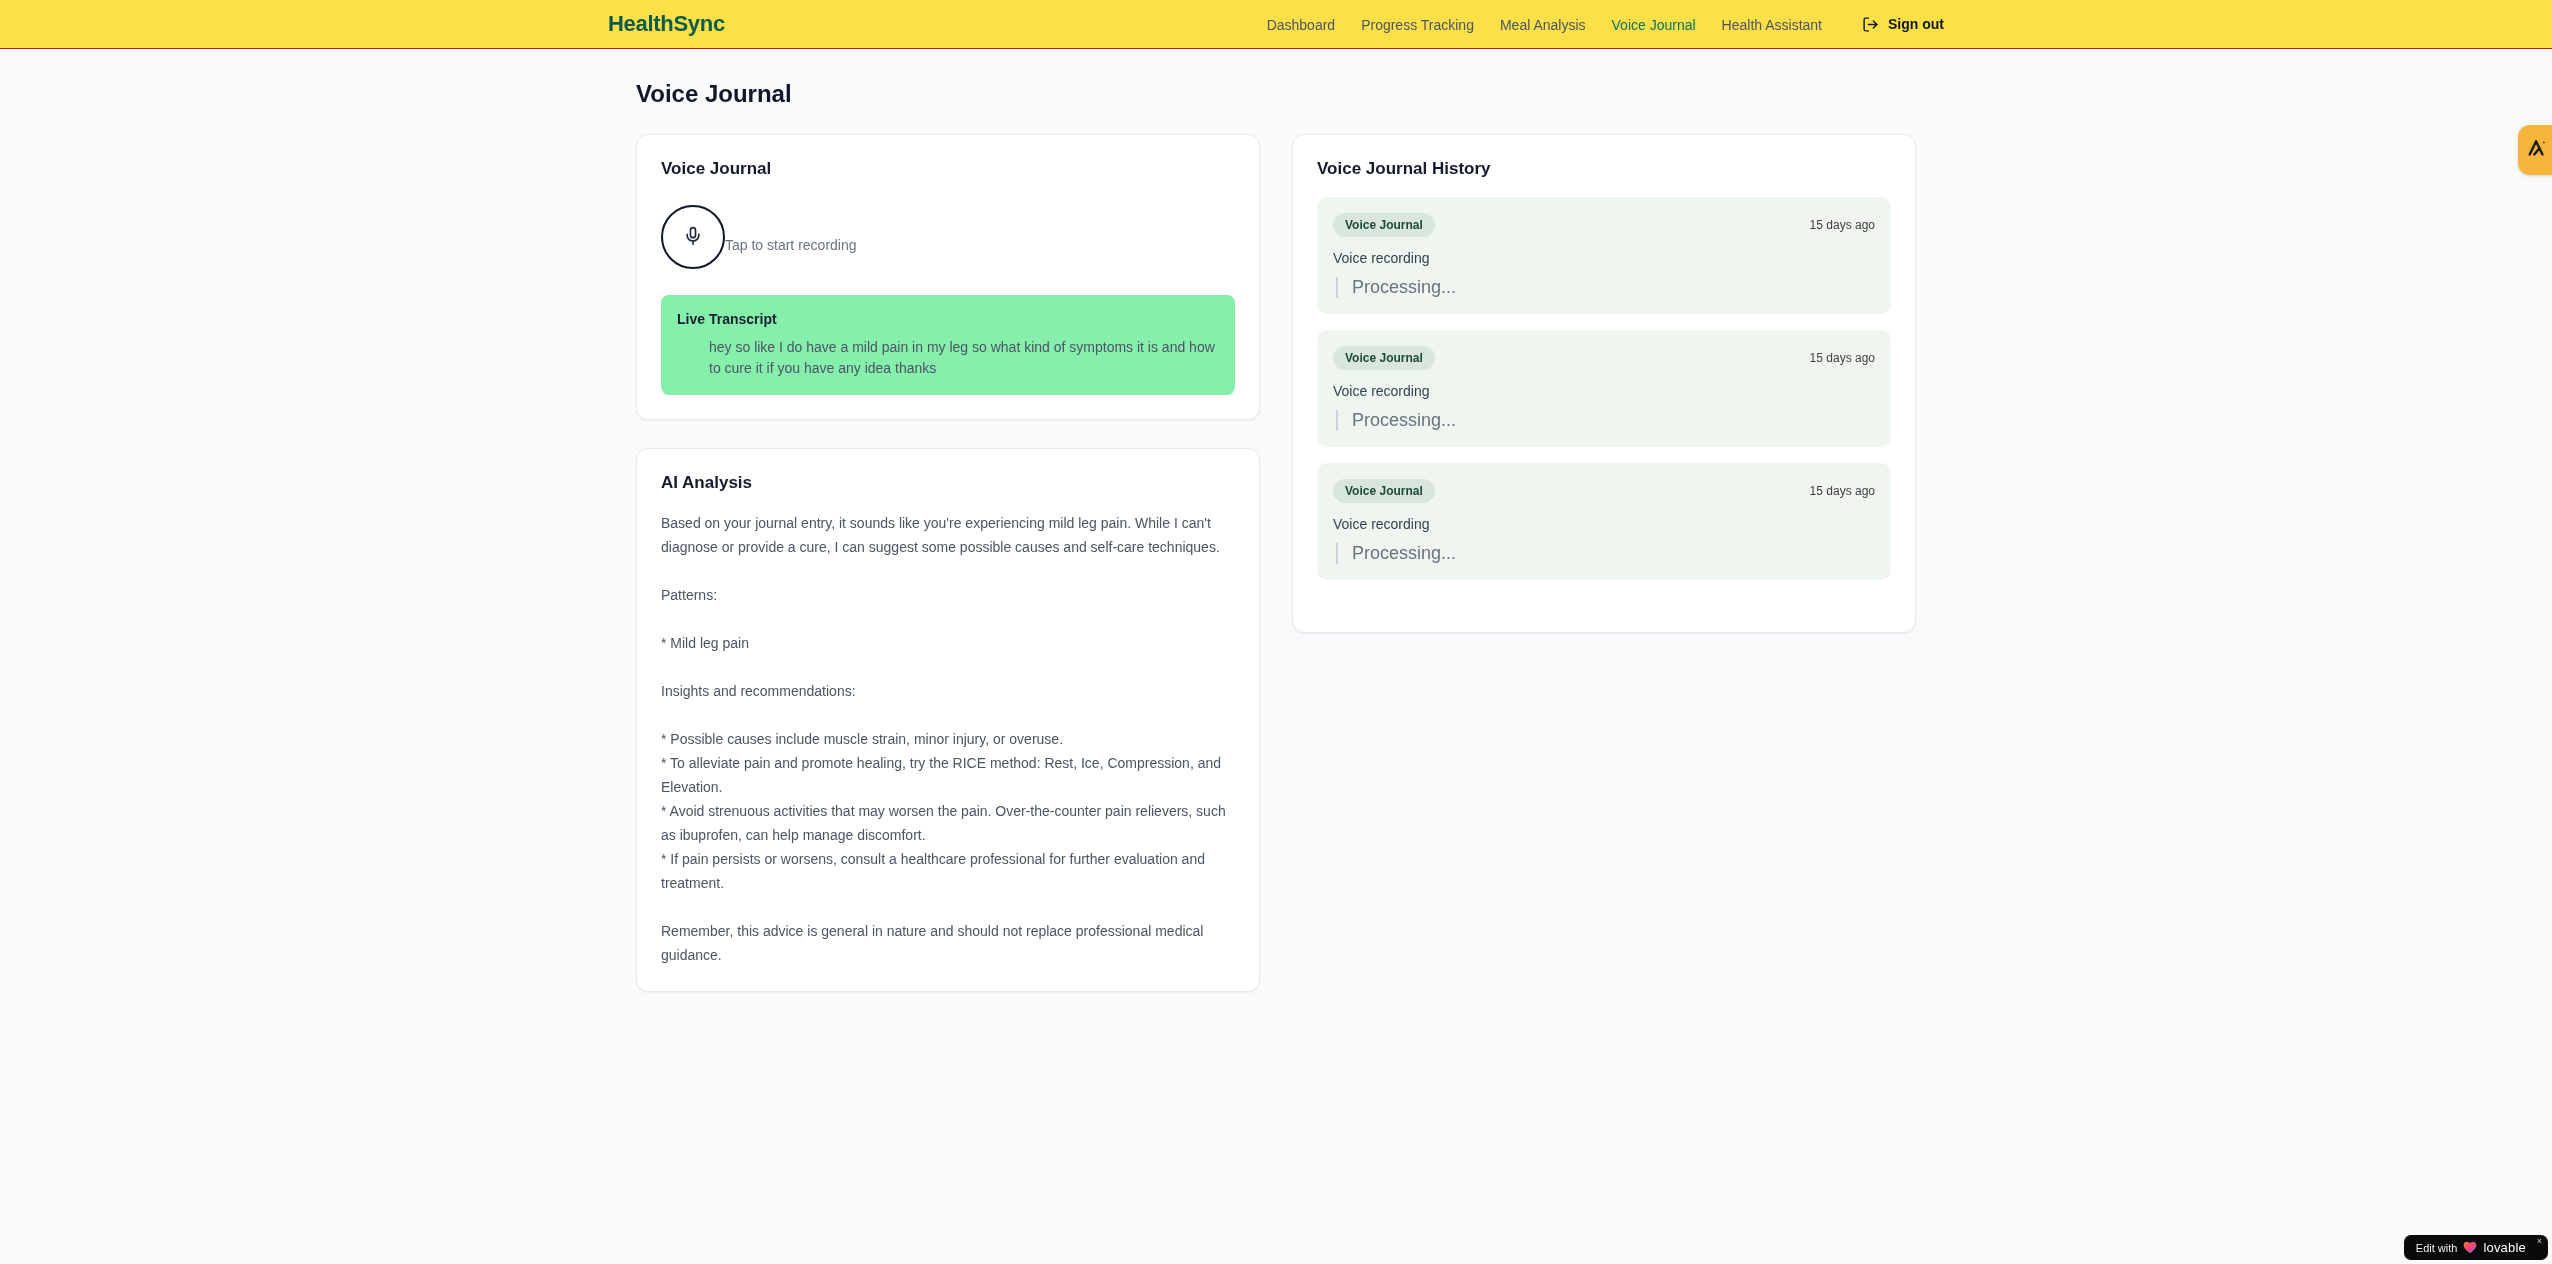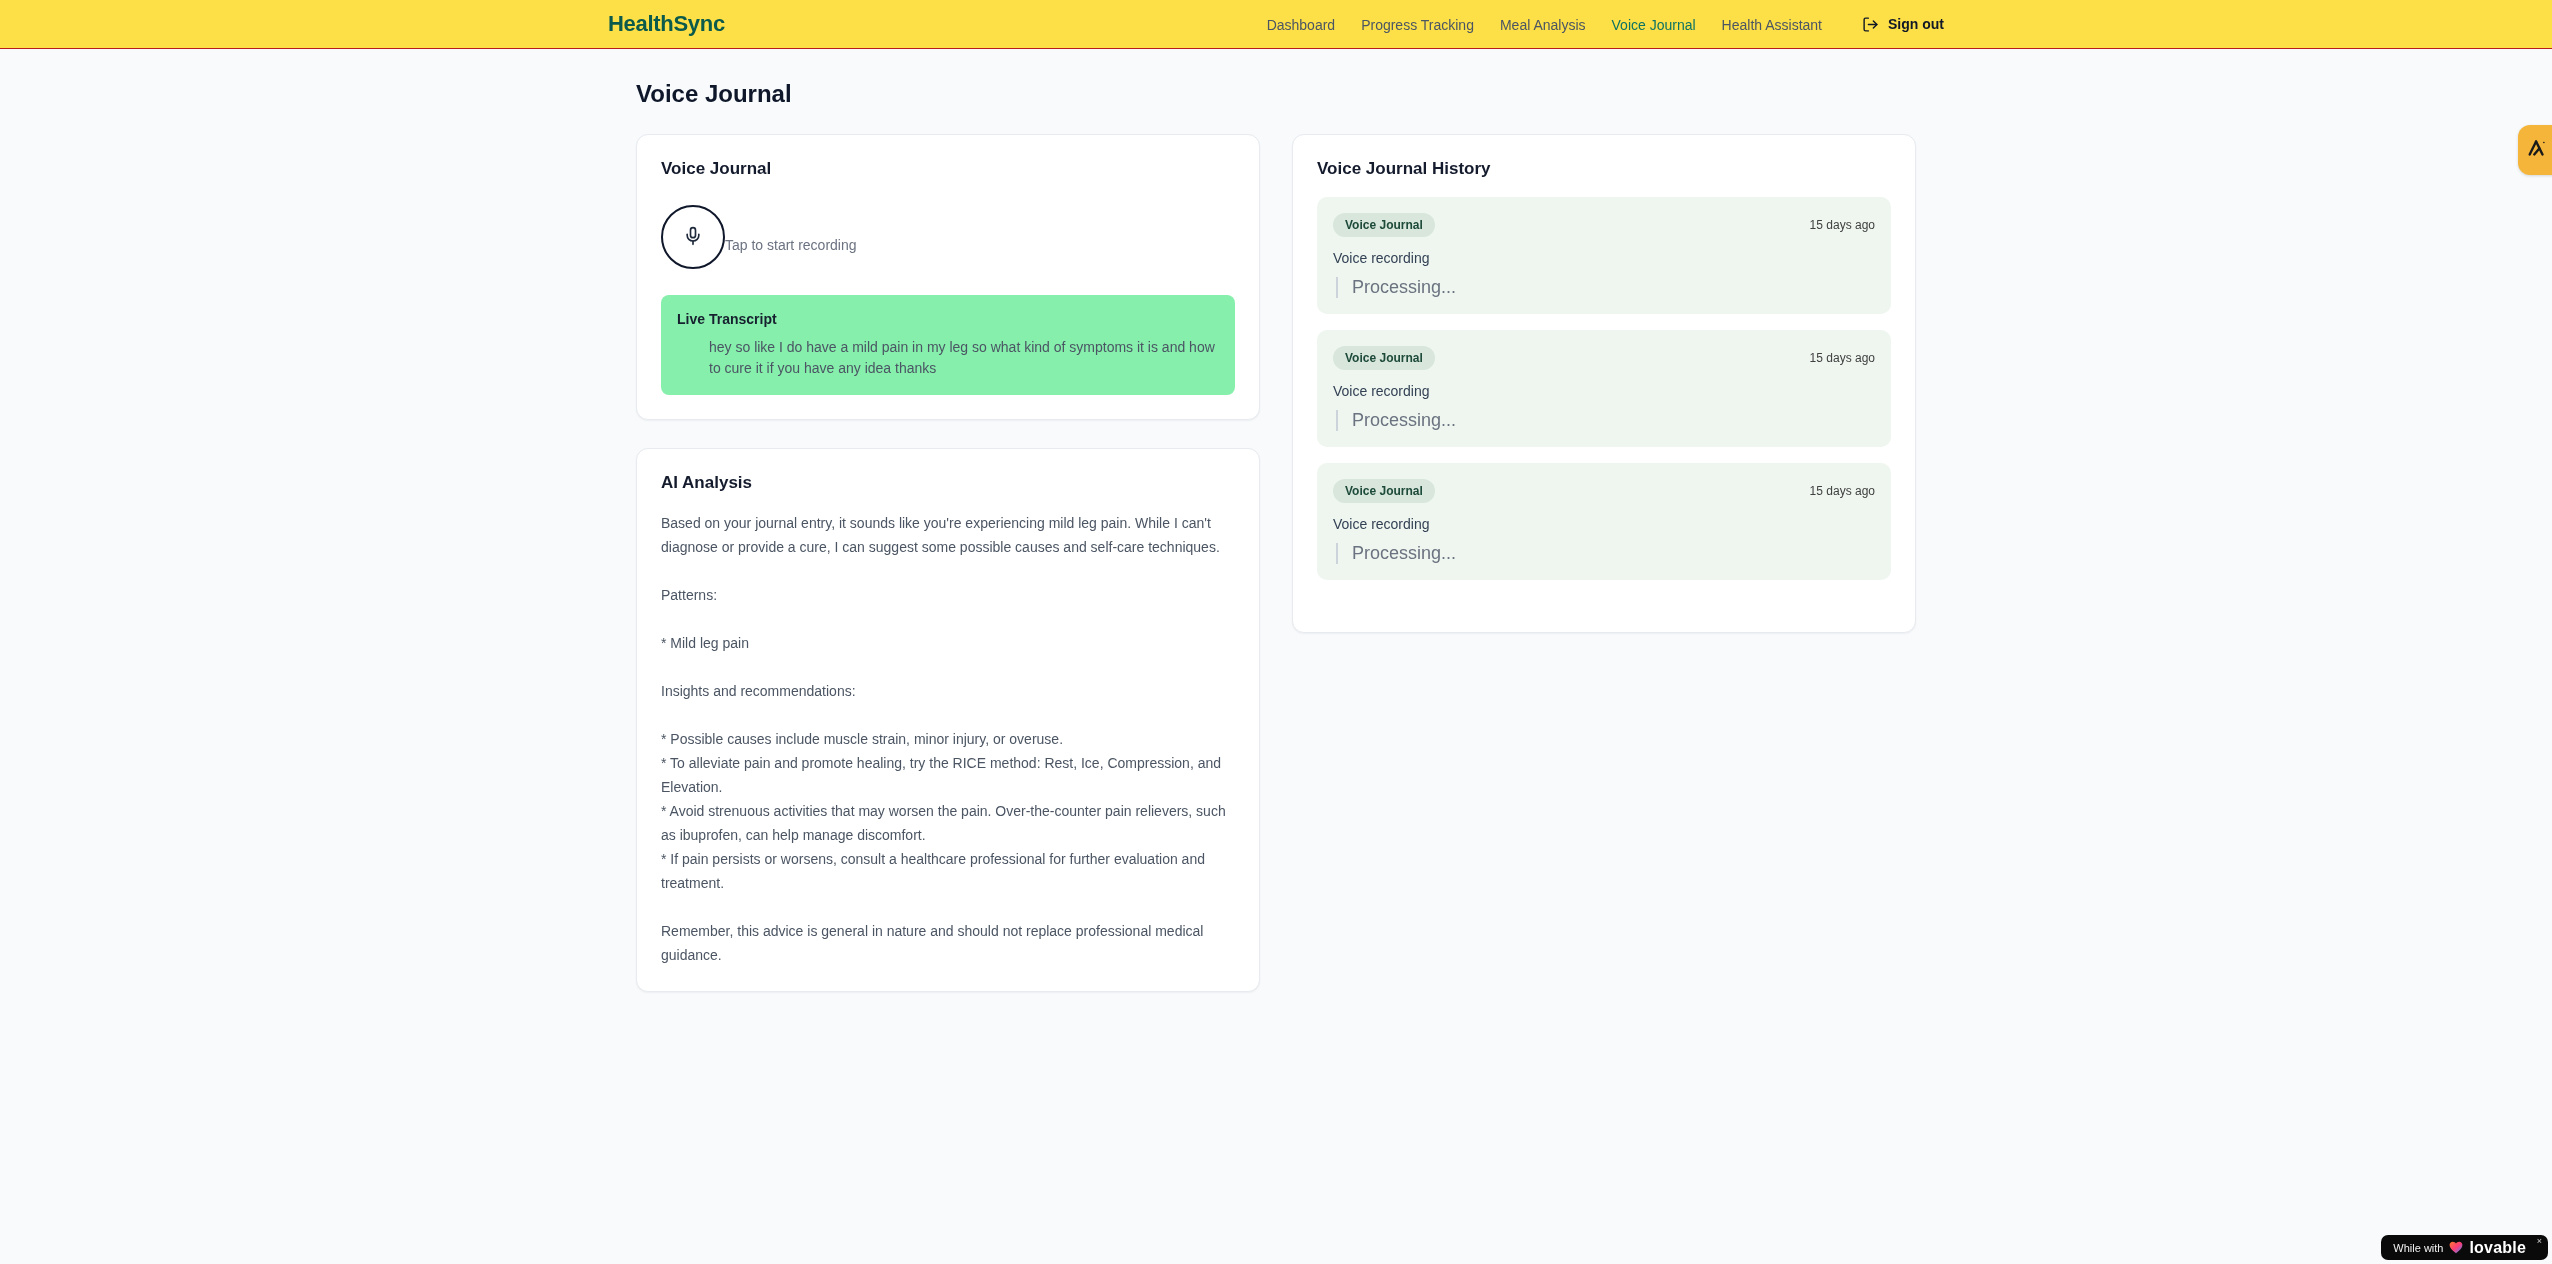--- a/index.html
+++ b/index.html
@@ -166,21 +166,21 @@
     background: #0a0a0a;
     border-radius: 7px;
     display: flex;
     align-items: center;
     gap: 6px;
     padding: 0 22px 0 12px;
     cursor: pointer;
     color: #ffffff;
   }
   .lovable-pill .edit-label { font-size: 11px; color: #f1f1f1; }
-  .lovable-pill .lov-brand { font-size: 16px; font-weight: 700; letter-spacing: 0.2px; text-align: center; }
+  .lovable-pill .lov-brand { font-size: 13px; font-weight: 400; letter-spacing: 0.2px; text-align: center; }
   .lovable-close {
     position: absolute;
     top: 2px; right: 6px;
     font-size: 9px; color: #cfcfcf;
     cursor: pointer;
     line-height: 9px;
   }
 </style>
 </head>
 <body>
@@ -299,21 +299,21 @@
     <svg width="22" height="22" viewBox="0 0 24 24" fill="none" stroke="#1a1a1a" stroke-width="2.6" stroke-linecap="round" stroke-linejoin="round">
       <path d="M4 19 L11 5"></path>
       <path d="M11 5 L18 19"></path>
       <path d="M14.5 12.5 L9 19"></path>
       <circle cx="19.5" cy="6" r="0.9" fill="#1a1a1a" stroke="none"></circle>
     </svg>
   </span>
 </div>
 
 <div class="lovable-pill">
-  <span class="edit-label">While with</span>
+  <span class="edit-label">Edit with</span>
   <span style="display:flex;">
     <svg width="14" height="13" viewBox="0 0 24 22">
       <defs>
         <linearGradient id="heartGrad" x1="0%" y1="0%" x2="100%" y2="100%">
           <stop offset="0%" stop-color="#ff7a2f"></stop>
           <stop offset="50%" stop-color="#ff3d77"></stop>
           <stop offset="100%" stop-color="#3d8bff"></stop>
         </linearGradient>
       </defs>
       <path d="M12 21 C5 15 1 11 1 6.5 C1 3.4 3.4 1 6.5 1 C8.7 1 10.9 2.2 12 4 C13.1 2.2 15.3 1 17.5 1 C20.6 1 23 3.4 23 6.5 C23 11 19 15 12 21 Z" fill="url(#heartGrad)"></path>

